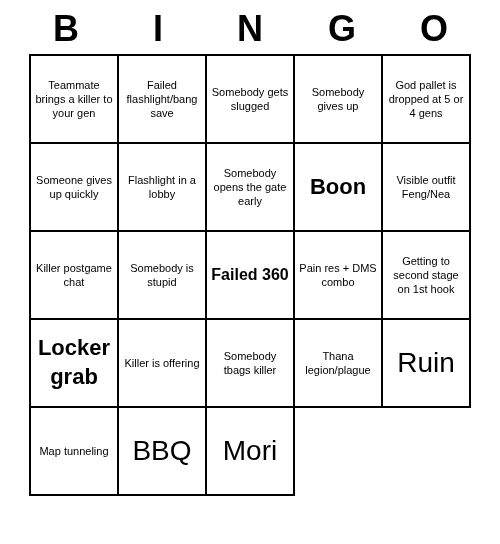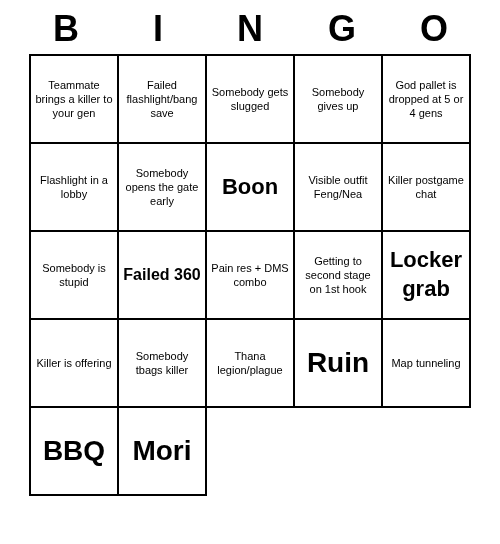--- a/index.html
+++ b/index.html
@@ -47,40 +47,41 @@
     .cell.large-text {
       font-size: 22px;
       font-weight: bold;
     }
     .cell.medium-text {
       font-size: 16px;
       font-weight: bold;
     }
     .cell.xl-text {
       font-size: 28px;
-      font-weight: bold;
+      font-weight: normal;
     }
   </style>
 </head>
 <body>
 
 <div class="bingo-title">
   <span>B</span>
   <span>I</span>
   <span>N</span>
   <span>G</span>
   <span>O</span>
 </div>
 
 <div class="bingo-grid" id="grid">
 <div class="cell">Teammate brings a killer to your gen</div>
     <div class="cell">Failed flashlight/bang save</div>
     <div class="cell">Somebody gets slugged</div>
     <div class="cell">Somebody gives up</div>
     <div class="cell">God pallet is dropped at 5 or 4 gens</div>
+    <div class="cell">Someone gives up quickly</div>
     <div class="cell">Flashlight in a lobby</div>
     <div class="cell">Somebody opens the gate early</div>
     <div class="cell large-text">Boon</div>
     <div class="cell">Visible outfit Feng/Nea</div>
     <div class="cell">Killer postgame chat</div>
     <div class="cell">Somebody is stupid</div>
     <div class="cell medium-text">Failed 360</div>
     <div class="cell">Pain res + DMS combo</div>
     <div class="cell">Getting to second stage on 1st hook</div>
     <div class="cell large-text">Locker grab</div>

